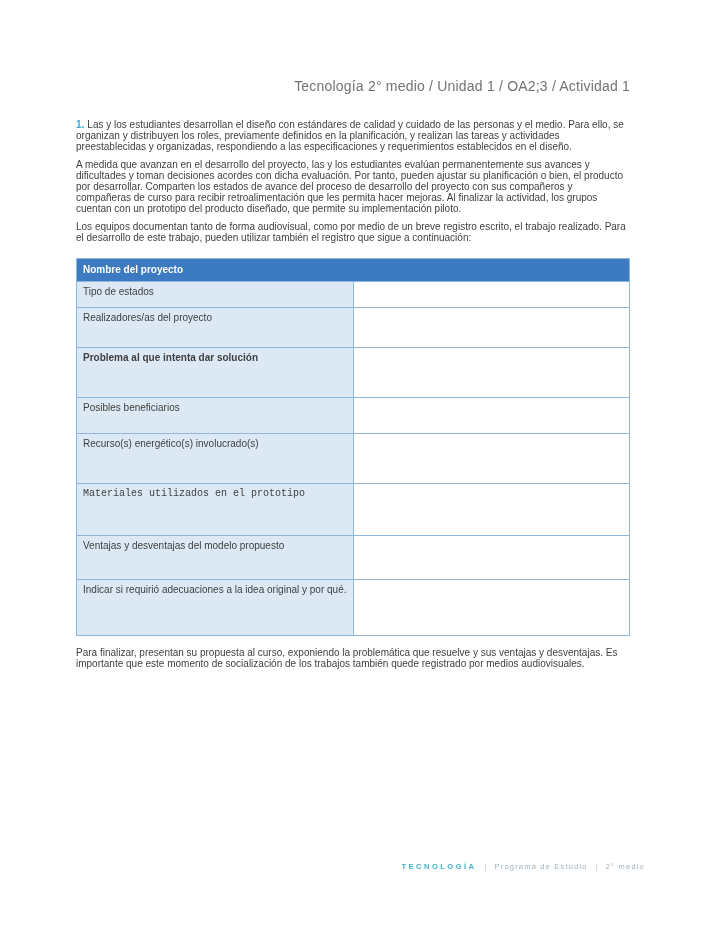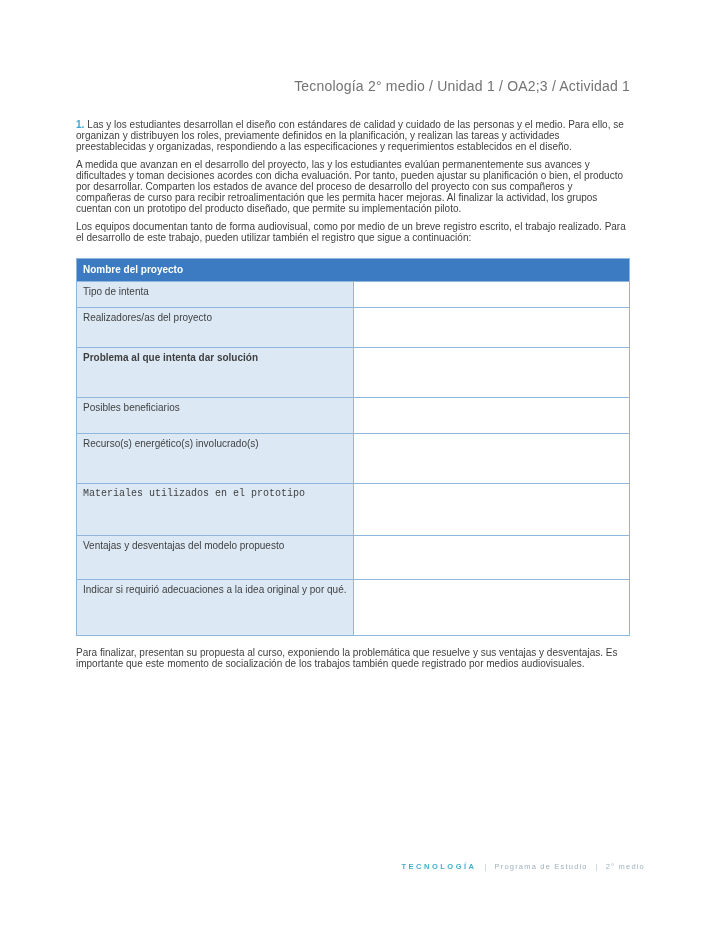--- a/index.html
+++ b/index.html
@@ -100,21 +100,21 @@
     <p class="para">Los equipos documentan tanto de forma audiovisual, como por medio de un breve registro escrito, el trabajo realizado. Para el desarrollo de este trabajo, pueden utilizar también el registro que sigue a continuación:</p>
 
     <table class="proj-table">
       <thead>
         <tr>
           <th colspan="2">Nombre del proyecto</th>
         </tr>
       </thead>
       <tbody>
         <tr class="row-1">
-          <td class="label-cell">Tipo de intenta</td>
+          <td class="label-cell">Tipo de estados</td>
           <td class="value-cell"></td>
         </tr>
         <tr class="row-2">
           <td class="label-cell">Realizadores/as del proyecto</td>
           <td class="value-cell"></td>
         </tr>
         <tr class="row-3">
           <td class="label-cell">Problema al que intenta dar solución</td>
           <td class="value-cell"></td>
         </tr>

